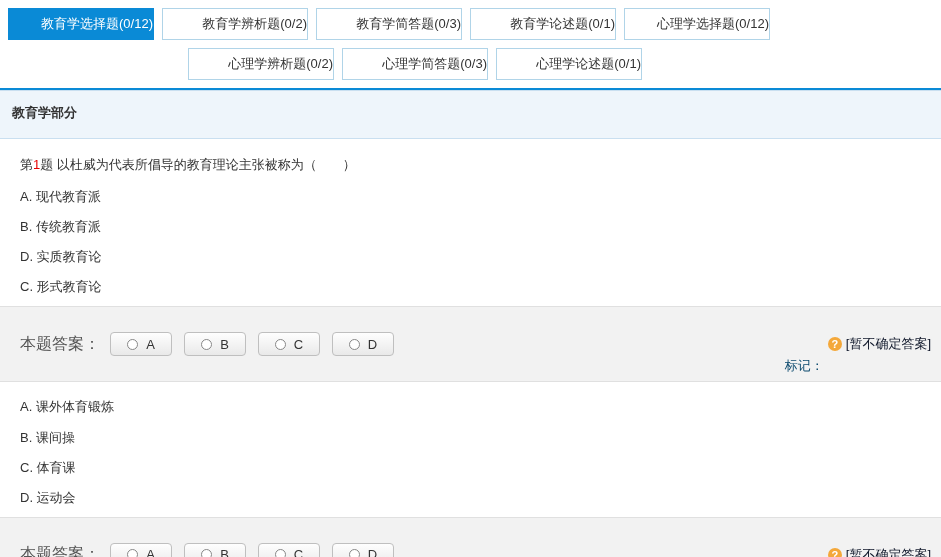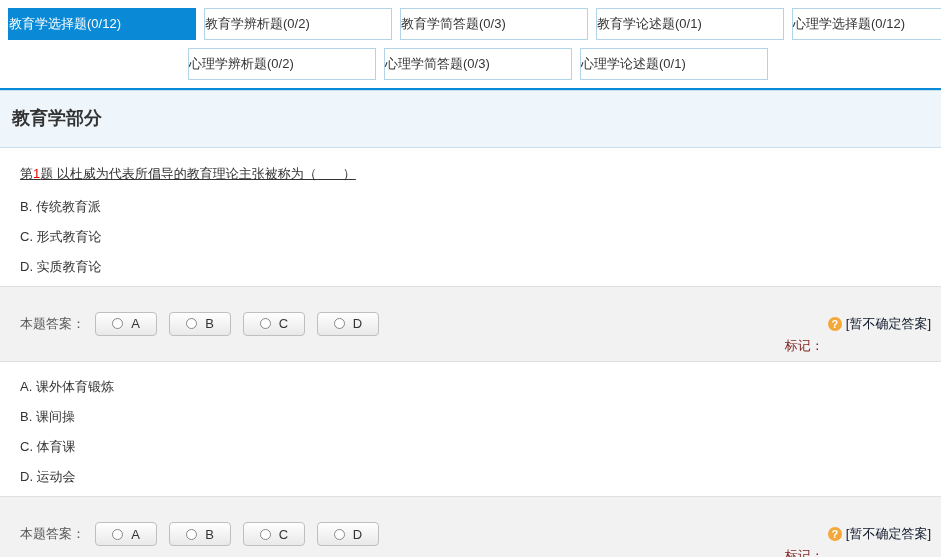--- a/index.html
+++ b/index.html
@@ -19,70 +19,69 @@
       gap: 8px;
       margin-bottom: 8px;
       padding: 0 8px;
     }
     .tabs-row:last-child { margin-bottom: 0; }
     .tab {
       border: 1px solid #b0d4e8;
       background: #fff;
       color: #333;
       padding: 6px 0;
-      text-align: left;
+      text-align: right;
       font-size: 13px;
       cursor: pointer;
-      width: 188px;
+      width: 146px;
       flex-shrink: 0;
     }
     .tab.active {
       background: #0a8ad6;
       color: #fff;
       border-color: #0a8ad6;
     }
     .tabs-row2-spacer { width: 172px; flex-shrink: 0; }
     .section-header {
       background: #eef5fb;
       border-top: 1px solid #c9dff0;
       border-bottom: 1px solid #c9dff0;
       padding: 10px 12px;
       line-height: 1.9;
       color: #333;
       font-weight: bold;
-      font-size: 18px;
+      font-size: 13px;
     }
     .section-title { margin-bottom: 2px; }
     .question-block {
       padding: 14px 20px 0 20px;
     }
     .question-stem {
       margin-bottom: 10px;
       line-height: 1.8;
-      text-decoration: underline;
     }
     .qnum-prefix { color: #333; }
     .qnum { color: #e60000; }
     .option-line {
       margin-bottom: 8px;
       line-height: 1.7;
     }
     .answer-bar {
       background: #f2f2f2;
       border-top: 1px solid #e0e0e0;
       border-bottom: 1px solid #e0e0e0;
       padding: 6px 10px 6px 20px;
       display: flex;
       align-items: center;
       margin-top: 8px;
     }
     .answer-label {
       color: #555;
       margin-right: 10px;
-      font-size: 13px;
+      font-size: 16px;
     }
     .answer-buttons {
       display: flex;
       gap: 12px;
     }
     .ans-btn {
       display: inline-flex;
       align-items: center;
       justify-content: center;
       width: 62px;
@@ -103,21 +102,21 @@
       background: #fff;
       display: inline-block;
     }
     .mark-area {
       margin-left: auto;
       display: flex;
       align-items: center;
       gap: 4px;
       font-size: 13px;
     }
-    .mark-label { color: #7f1d1d; margin-top: 44px; }
+    .mark-label { color: #0c4a6e; margin-top: 44px; }
     .help-icon {
       width: 14px;
       height: 14px;
       border-radius: 50%;
       background: #f4a83a;
       color: #fff;
       display: inline-flex;
       align-items: center;
       justify-content: center;
       font-size: 11px;
@@ -145,23 +144,24 @@
 </div>
 
 <div class="section-header">
   <div class="section-title">教育学部分</div>
 </div>
 
 <div class="question-block">
   <div class="question-stem">
     <span class="qnum-prefix">第</span><span class="qnum">1</span><span>题</span><span> 以杜威为代表所倡导的教育理论主张被称为（　　）</span>
   </div>
+  <div class="option-line">A. 现代教育派</div>
   <div class="option-line">B. 传统教育派</div>
+  <div class="option-line">D. 实质教育论</div>
   <div class="option-line">C. 形式教育论</div>
-  <div class="option-line">D. 实质教育论</div>
 </div>
 <div class="answer-bar">
   <span class="answer-label">本题答案：</span>
   <div class="answer-buttons">
     <div class="ans-btn">
         <span class="radio"></span>
         <span>A</span>
       </div>
     <div class="ans-btn">
         <span class="radio"></span>

